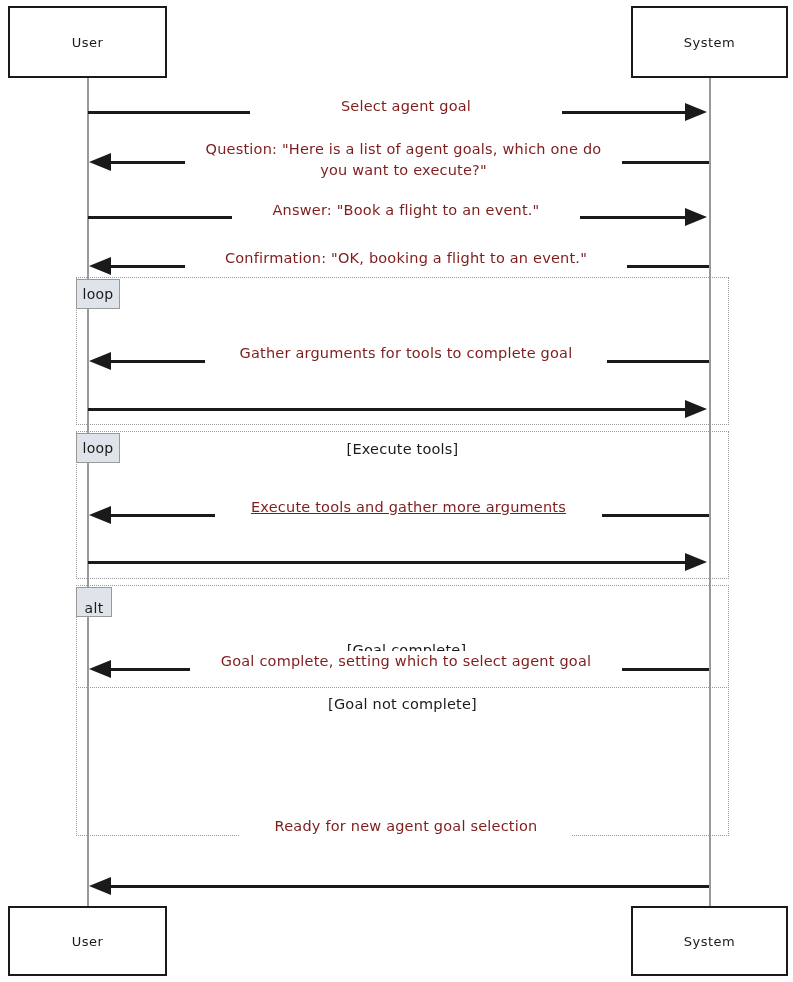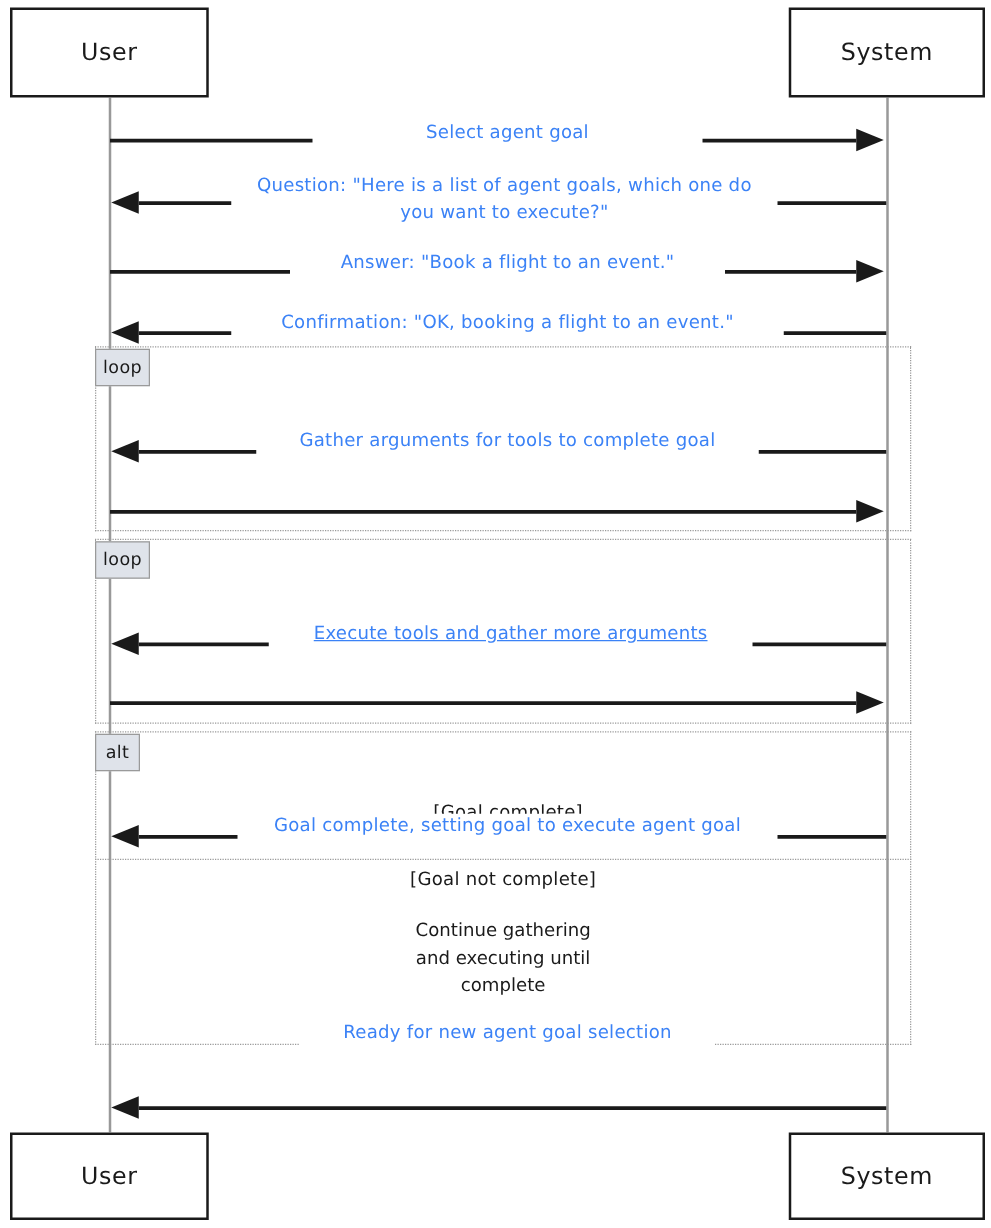--- a/index.html
+++ b/index.html
@@ -18,21 +18,21 @@
     background: #ffffff;
   }
   .actor-box {
     position: absolute;
     box-sizing: border-box;
     border: 2px solid #1a1a1a;
     background: #ffffff;
     display: flex;
     align-items: center;
     justify-content: center;
-    font-size: 19px;
+    font-size: 13px;
     color: #1a1a1a;
     letter-spacing: 0.5px;
   }
   .lifeline {
     position: absolute;
     width: 2px;
     background: #999999;
   }
   .msg-line {
     position: absolute;
@@ -51,21 +51,21 @@
   }
   .arrow-left {
     border-top: 9px solid transparent;
     border-bottom: 9px solid transparent;
     border-right: 22px solid #1a1a1a;
   }
   .msg-label {
     position: absolute;
     text-align: center;
     font-size: 14.5px;
-    color: #3b82f6;
+    color: #7f1d1d;
     background: #ffffff;
     padding: 0 6px;
     line-height: 1.45;
     letter-spacing: 0.2px;
     white-space: nowrap;
   }
   .msg-label.wrap {
     white-space: normal;
   }
   .frame {
@@ -125,38 +125,36 @@
 
   <div class="frame" style="left:76px; top:277px; width:653px; height:148px;"></div>
   <div class="frame-tag" style="left:76px; top:279px; width:44px; height:30px;">
     <span>loop</span>
   </div>
 
   <div class="frame" style="left:76px; top:431px; width:653px; height:148px;"></div>
   <div class="frame-tag" style="left:76px; top:433px; width:44px; height:30px;">
     <span>loop</span>
   </div>
+  <div class="frame-cond" style="left:280px; top:441px; width:245px;">
+    <span>[Execute tools]</span>
+  </div>
 
   <div class="frame" style="left:76px; top:585px; width:653px; height:251px;"></div>
-  <div class="frame-tag" style="left:76px; top:587px; width:36px; height:30px;">
+  <div class="frame-tag" style="left:76px; top:587px; width:36px; height:30px;align-items:flex-end;">
     <span>alt</span>
   </div>
   <div class="frame-cond" style="left:284px; top:595px; width:245px;margin-top:47px;">
     <span>[Goal complete]</span>
   </div>
   <div class="frame-divider" style="left:76px; top:687px; width:653px;"></div>
   <div class="frame-cond" style="left:280px; top:696px; width:245px;">
     <span>[Goal not complete]</span>
   </div>
 
-  <div class="note-text" style="left:275px; top:735px; width:255px;">
-    <div>Continue gathering</div>
-    <div>and executing until</div>
-    <div>complete</div>
-  </div>
 
   <div class="msg-line" style="left:88px; top:111px; width:597px;"></div>
   <div class="arrow-head arrow-right" style="left:685px; top:103px;"></div>
   <div class="msg-label" style="left:250px; top:96px; width:300px;">
     <span>Select agent goal</span>
   </div>
 
   <div class="msg-line" style="left:111px; top:161px; width:598px;"></div>
   <div class="arrow-head arrow-left" style="left:89px; top:153px;"></div>
   <div class="msg-label wrap" style="left:185px; top:139px; width:425px;">
@@ -189,21 +187,21 @@
   <div class="msg-label" style="left:215px; top:497px; width:375px;text-decoration:underline;">
     <span>Execute tools and gather more arguments</span>
   </div>
 
   <div class="msg-line" style="left:88px; top:561px; width:597px;"></div>
   <div class="arrow-head arrow-right" style="left:685px; top:553px;"></div>
 
   <div class="msg-line" style="left:111px; top:668px; width:598px;"></div>
   <div class="arrow-head arrow-left" style="left:89px; top:660px;"></div>
   <div class="msg-label" style="left:190px; top:651px; width:420px;">
-    <span>Goal complete, setting goal to execute agent goal</span>
+    <span>Goal complete, setting which to select agent goal</span>
   </div>
 
   <div class="msg-line" style="left:111px; top:885px; width:598px;"></div>
   <div class="arrow-head arrow-left" style="left:89px; top:877px;"></div>
   <div class="msg-label" style="left:240px; top:816px; width:320px;">
     <span>Ready for new agent goal selection</span>
   </div>
 
   <div class="actor-box" style="left:8px; top:906px; width:159px; height:70px;">
     <span>User</span>

